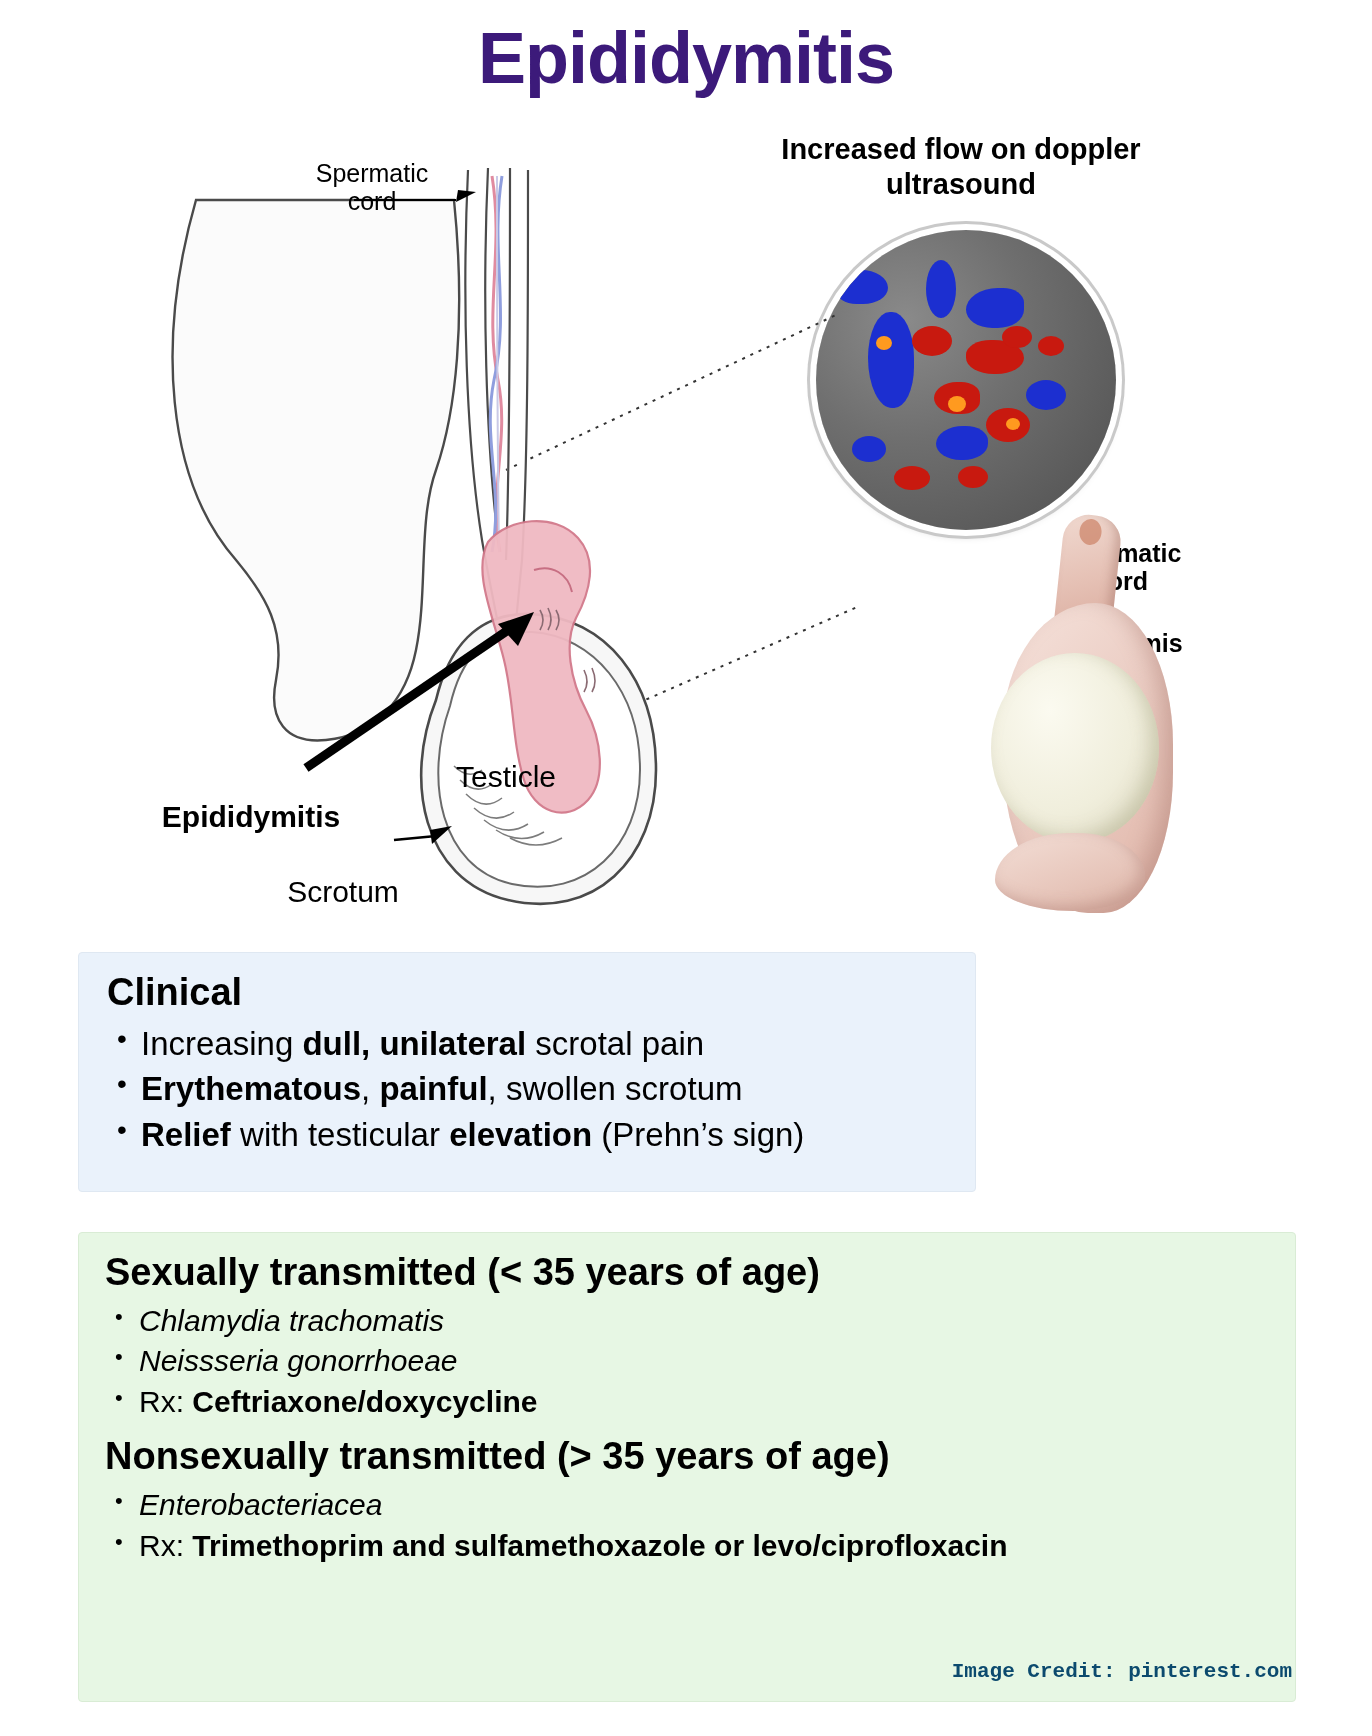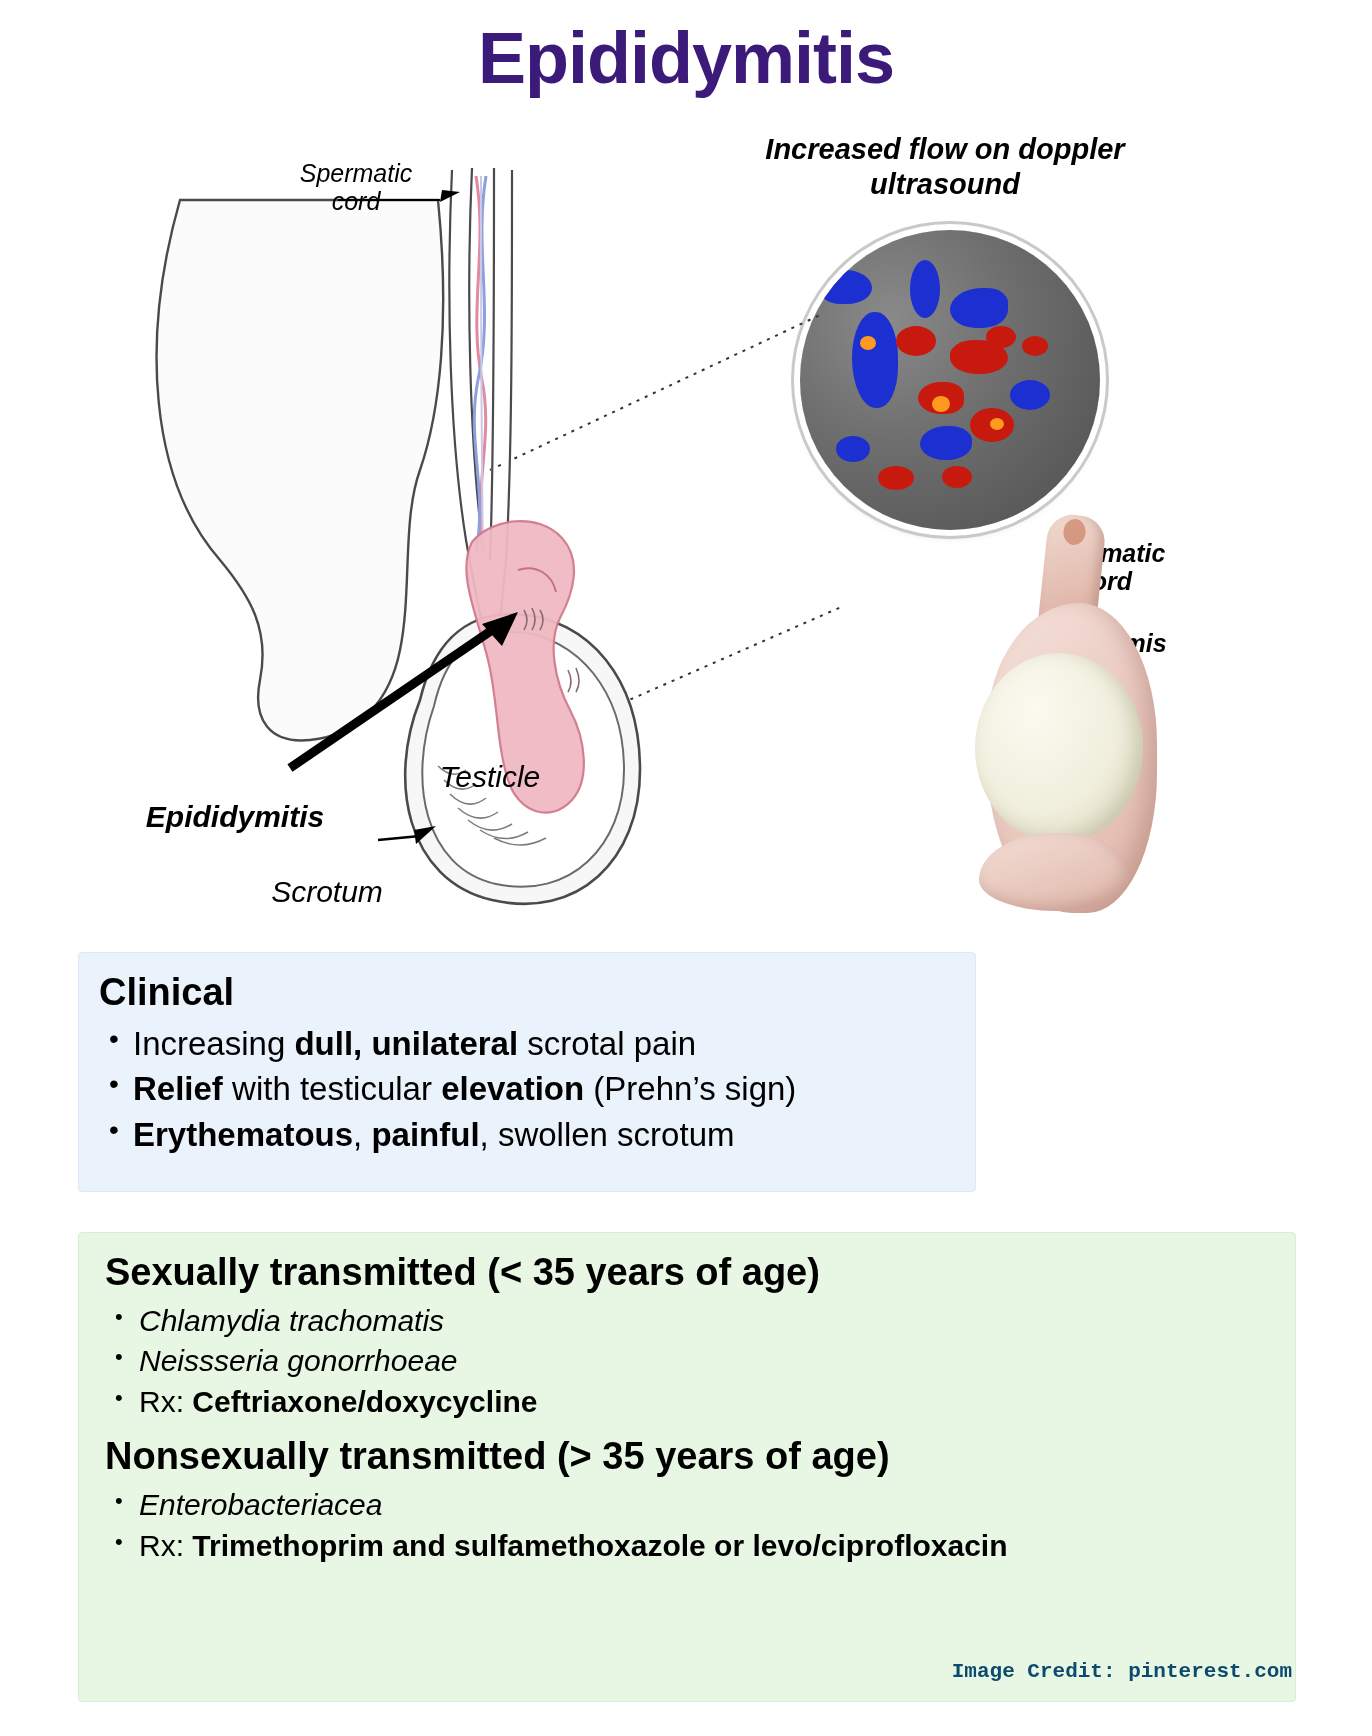--- a/index.html
+++ b/index.html
@@ -27,24 +27,23 @@
     font-weight: bold;
     color: #3c1a7a;
     letter-spacing: -1px;
     line-height: 1;
   }
 
   
   .diagram {
     position: absolute;
     top: 120px;
-    left: 0;
+    left: 16px;
     width: 1204px;
     height: 820px;
-    font-style: italic;
   }
 
   .dg-label {
     position: absolute;
     font-size: 25px;
     line-height: 1.1;
     color: #000;
     text-align: center;
   }
   .dg-label.bold { font-weight: bold; }
@@ -139,21 +138,21 @@
     box-sizing: border-box;
     border-radius: 4px;
   }
   .box-clinical {
     left: 78px;
     top: 952px;
     width: 898px;
     height: 240px;
     background: #eaf2fb;
     border: 1px solid #dfe8f2;
-    padding: 14px 26px 10px 20px;
+    padding: 14px 26px 10px 28px;
   }
   .box-etiology {
     left: 78px;
     top: 1232px;
     width: 1218px;
     height: 470px;
     background: #e7f7e4;
     border: 1px solid #d9ecd5;
     padding: 14px 26px 10px 26px;
   }
@@ -335,22 +334,22 @@
     <div class="spec-epi"></div>
     <div class="spec-test"></div>
     <div class="spec-tail"></div>
   </div>
 </div>
 
 <div class="box box-clinical">
   <div class="box-heading">Clinical</div>
   <ul class="bullets">
       <li><span>Increasing </span><span class="bd">dull, unilateral</span><span> scrotal pain</span></li>
+      <li><span class="bd">Erythematous</span><span>, </span><span class="bd">painful</span><span>, swollen scrotum</span></li>
       <li><span class="bd">Relief</span><span> with testicular </span><span class="bd">elevation</span><span> (Prehn’s sign)</span></li>
-      <li><span class="bd">Erythematous</span><span>, </span><span class="bd">painful</span><span>, swollen scrotum</span></li>
     </ul>
 </div>
 
 <div class="box box-etiology">
   <div class="box-heading">Sexually transmitted (&lt; 35 years of age)</div>
   <ul class="bullets small">
       <li><span class="it">Chlamydia trachomatis</span></li>
       <li><span class="it">Neissseria gonorrhoeae</span></li>
       <li><span>Rx: </span><span class="bd">Ceftriaxone/doxycycline</span></li>
     </ul>

